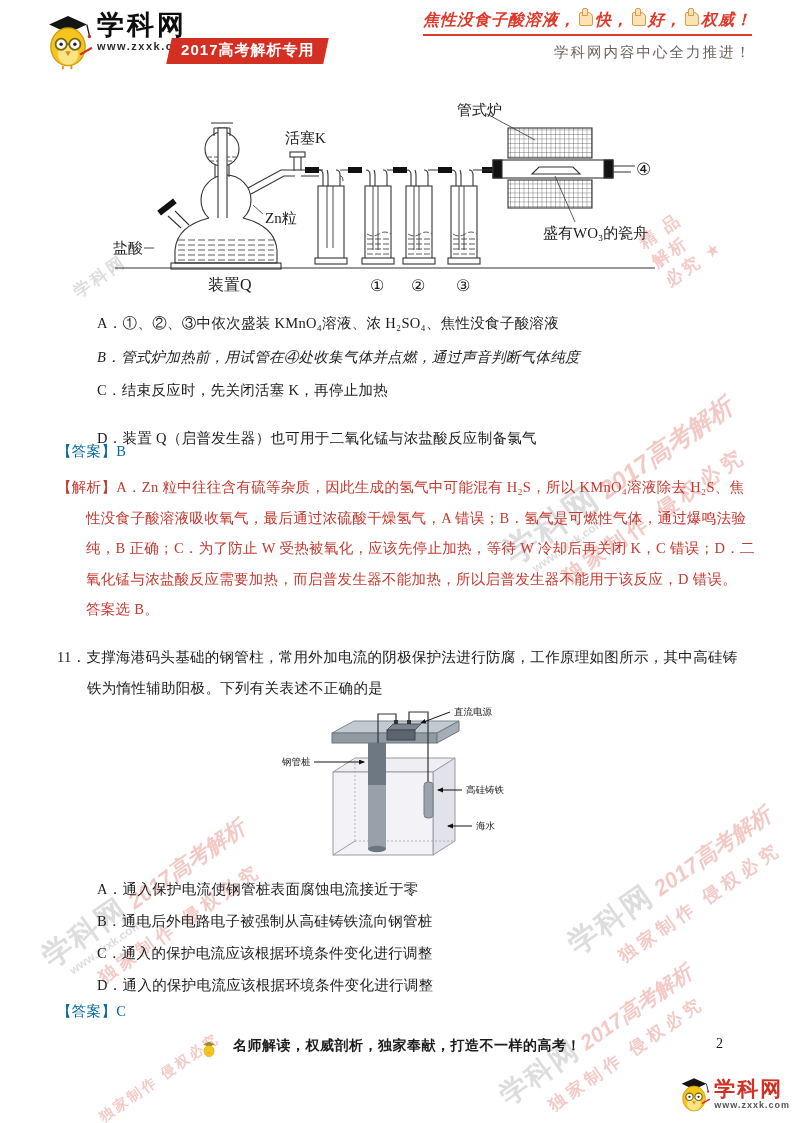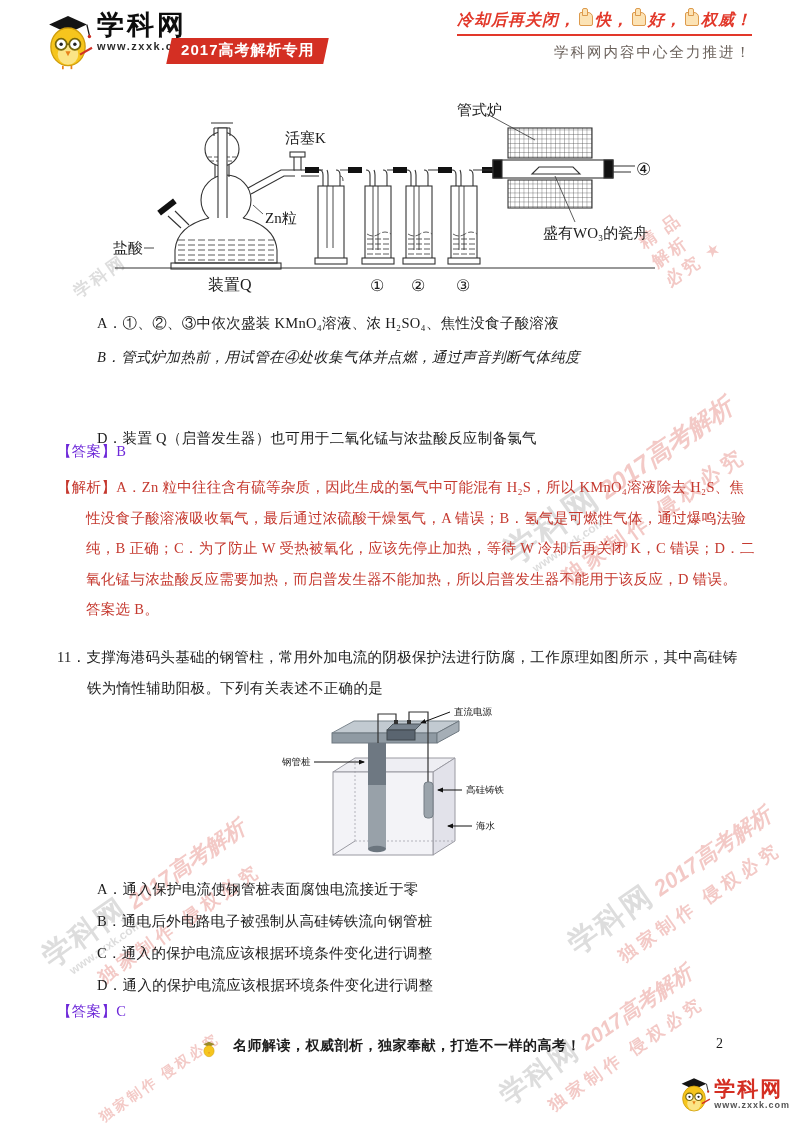--- a/index.html
+++ b/index.html
@@ -28,21 +28,21 @@
   .slogan-sub{margin-top:7px;font-size:14.5px;color:#6b625c;letter-spacing:2px;
               font-family:"Liberation Sans","DejaVu Sans",sans-serif;}
 
   
   .diagram1{position:absolute;left:105px;top:98px;width:600px;height:200px;}
   .diagram2{position:absolute;left:280px;top:702px;width:230px;height:170px;}
   svg text{font-family:"Liberation Serif","DejaVu Serif",serif;fill:#1c1c1c;}
 
   
   .opt{position:absolute;left:97px;font-size:14.5px;white-space:nowrap;letter-spacing:.3px;}
-  .answer{position:absolute;left:57px;font-size:14.5px;color:#6d28d9;white-space:nowrap;letter-spacing:.3px;}
+  .answer{position:absolute;left:57px;font-size:14.5px;color:#0369a1;white-space:nowrap;letter-spacing:.3px;}
   .analysis{position:absolute;left:57px;top:472px;color:#c5392f;font-size:14.5px;
             line-height:30.5px;white-space:nowrap;letter-spacing:.3px;}
   .an-indent{padding-left:29px;}
   .q11{position:absolute;left:57px;top:642px;font-size:14.5px;line-height:31px;
        white-space:nowrap;letter-spacing:.3px;}
   .q11-l2{padding-left:30px;}
 
   
   .footer-icon{position:absolute;left:200px;top:1040px;width:18px;height:18px;}
   .footer-text{position:absolute;left:233px;top:1037px;font-size:14px;font-weight:bold;
@@ -118,21 +118,21 @@
         <line x1="24" y1="65" x2="24" y2="69" stroke="#e8821a" stroke-width="2"></line>
         <line x1="34" y1="65" x2="34" y2="69" stroke="#e8821a" stroke-width="2"></line>
       </svg>
       <div class="logo-txt">
         <div class="logo-name">学科网</div>
         <div class="logo-url">www.zxxk.com</div>
       </div>
     </div>
     <div class="badge"><span>2017高考解析专用</span></div>
     <div class="header-right">
-      <div class="slogan-main"><span>冷却后再关闭，</span><span class="thumb"></span><span>快，</span><span class="thumb"></span><span>好，</span><span class="thumb"></span><span>权威！</span></div>
+      <div class="slogan-main"><span>焦性没食子酸溶液，</span><span class="thumb"></span><span>快，</span><span class="thumb"></span><span>好，</span><span class="thumb"></span><span>权威！</span></div>
       <div class="slogan-sub">学科网内容中心全力推进！</div>
     </div>
   </div>
 
   <svg class="diagram1" viewBox="0 0 600 200">
     <defs>
       <pattern id="grid" width="4.5" height="4.5" patternUnits="userSpaceOnUse">
         <path d="M0,0 H4.5 M0,0 V4.5" stroke="#444" stroke-width="0.7" fill="none"></path>
       </pattern>
     </defs>
@@ -223,20 +223,21 @@
     <text x="103" y="192" font-size="16">装置Q</text>
     <text x="438" y="140" font-size="15">盛有WO₃的瓷舟</text>
     <text x="265" y="193" font-size="16">①</text>
     <text x="306" y="193" font-size="16">②</text>
     <text x="351" y="193" font-size="16">③</text>
     <text x="531" y="77" font-size="17">④</text>
   </svg>
 
   <div class="opt" style="top:314px;"><span>A．</span><span>①、②、③中依次盛装 KMnO₄溶液、浓 H₂SO₄、焦性没食子酸溶液</span></div>
   <div class="opt" style="top:348px;font-style:italic;"><span>B．</span><span>管式炉加热前，用试管在④处收集气体并点燃，通过声音判断气体纯度</span></div>
+  <div class="opt" style="top:381px;"><span>C．</span><span>结束反应时，先关闭活塞 K，再停止加热</span></div>
   <div class="opt" style="top:413px;margin-top:16px;"><span>D．</span><span>装置 Q（启普发生器）也可用于二氧化锰与浓盐酸反应制备氯气</span></div>
 
   <div class="answer" style="top:442px;"><span>【答案】</span><span>B</span></div>
 
   <div class="analysis">
     <div><span>【解析】</span><span>A．Zn 粒中往往含有硫等杂质，因此生成的氢气中可能混有 H₂S，所以 KMnO₄溶液除去 H₂S、焦</span></div>
     <div class="an-indent">性没食子酸溶液吸收氧气，最后通过浓硫酸干燥氢气，A 错误；B．氢气是可燃性气体，通过爆鸣法验</div>
     <div class="an-indent">纯，B 正确；C．为了防止 W 受热被氧化，应该先停止加热，等待 W 冷却后再关闭 K，C 错误；D．二</div>
     <div class="an-indent">氧化锰与浓盐酸反应需要加热，而启普发生器不能加热，所以启普发生器不能用于该反应，D 错误。</div>
     <div class="an-indent">答案选 B。</div>

